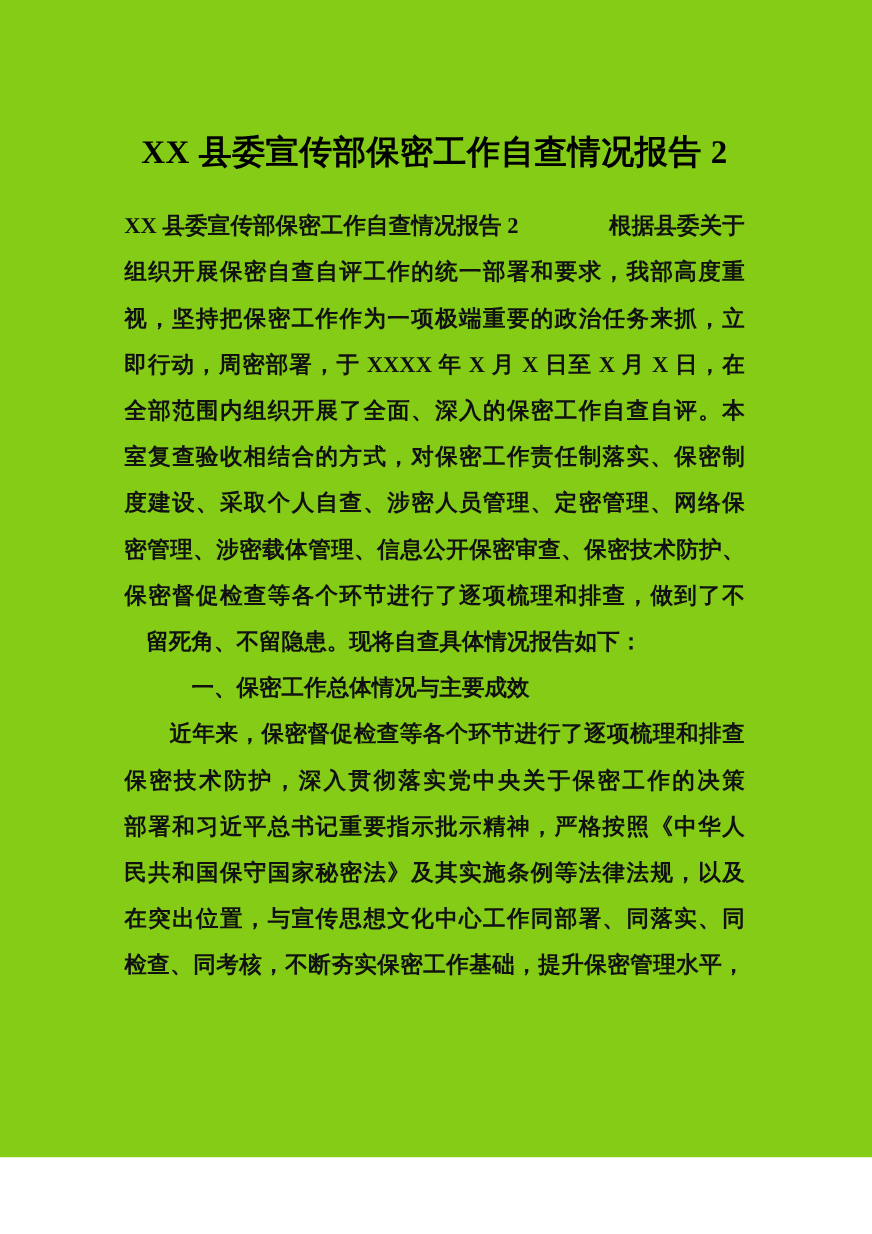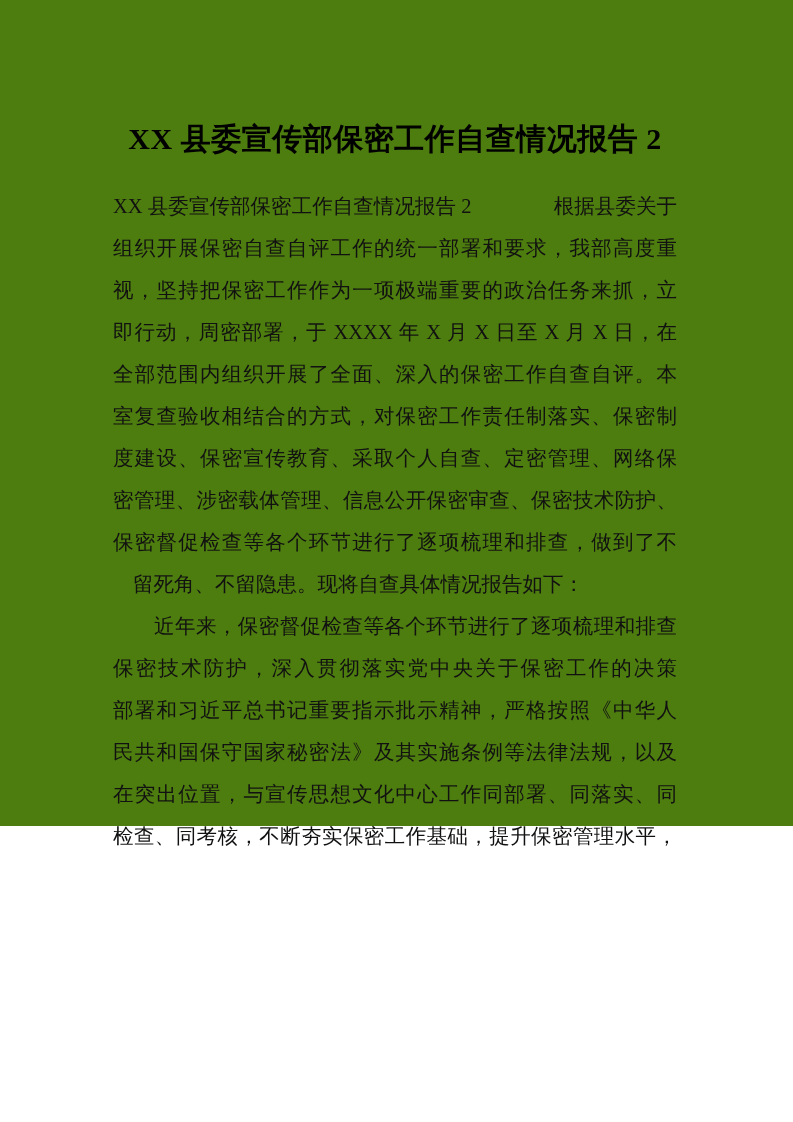--- a/index.html
+++ b/index.html
@@ -10,23 +10,23 @@
   body {
     width: 793px;
     height: 1122px;
     overflow: hidden;
     font-family: "Liberation Serif", "DejaVu Serif", serif;
     color: #111111;
   }
   .page {
     box-sizing: border-box;
     width: 793px;
-    height: 826px;
+    height: 1052px;
     padding: 117px 116px 0 113px;
-    background: #4d7c0f;
+    background: #84cc16;
   }
   .doc-title {
     margin: 0;
     font-size: 30px;
     line-height: 44px;
     font-weight: 700;
     text-align: center;
     color: #000000;
     letter-spacing: 0.5px;
     white-space: nowrap;
@@ -35,20 +35,21 @@
     margin-top: 24px;
   }
   .line {
     font-size: 20.5px;
     line-height: 42px;
     height: 42px;
     white-space: nowrap;
     overflow: hidden;
     text-align: justify;
     text-align-last: justify;
+    font-weight: bold;
     -moz-text-align-last: justify;
   }
   .line.lastline {
     text-align: center;
     text-align-last: left;
     margin-left: 20px;
     -moz-text-align-last: left;
   }
   .line.indent {
     text-indent: 41px;
@@ -59,24 +60,25 @@
 
 <div class="page">
   <h1 class="doc-title">XX 县委宣传部保密工作自查情况报告 2</h1>
   <div class="doc-body">
     <div class="line">XX 县委宣传部保密工作自查情况报告 2　　　　根据县委关于</div>
     <div class="line">组织开展保密自查自评工作的统一部署和要求，我部高度重</div>
     <div class="line">视，坚持把保密工作作为一项极端重要的政治任务来抓，立</div>
     <div class="line">即行动，周密部署，于 XXXX 年 X 月 X 日至 X 月 X 日，在</div>
     <div class="line">全部范围内组织开展了全面、深入的保密工作自查自评。本</div>
     <div class="line">室复查验收相结合的方式，对保密工作责任制落实、保密制</div>
-    <div class="line">度建设、保密宣传教育、采取个人自查、定密管理、网络保</div>
+    <div class="line">度建设、采取个人自查、涉密人员管理、定密管理、网络保</div>
     <div class="line">密管理、涉密载体管理、信息公开保密审查、保密技术防护、</div>
     <div class="line">保密督促检查等各个环节进行了逐项梳理和排查，做到了不</div>
     <div class="line lastline">留死角、不留隐患。现将自查具体情况报告如下：</div>
+    <div class="line indent lastline">一、保密工作总体情况与主要成效</div>
     <div class="line indent">近年来，保密督促检查等各个环节进行了逐项梳理和排查</div>
     <div class="line">保密技术防护，深入贯彻落实党中央关于保密工作的决策</div>
     <div class="line">部署和习近平总书记重要指示批示精神，严格按照《中华人</div>
     <div class="line">民共和国保守国家秘密法》及其实施条例等法律法规，以及</div>
     <div class="line">在突出位置，与宣传思想文化中心工作同部署、同落实、同</div>
     <div class="line">检查、同考核，不断夯实保密工作基础，提升保密管理水平，</div>
   </div>
 </div>
 
 </body></html>

